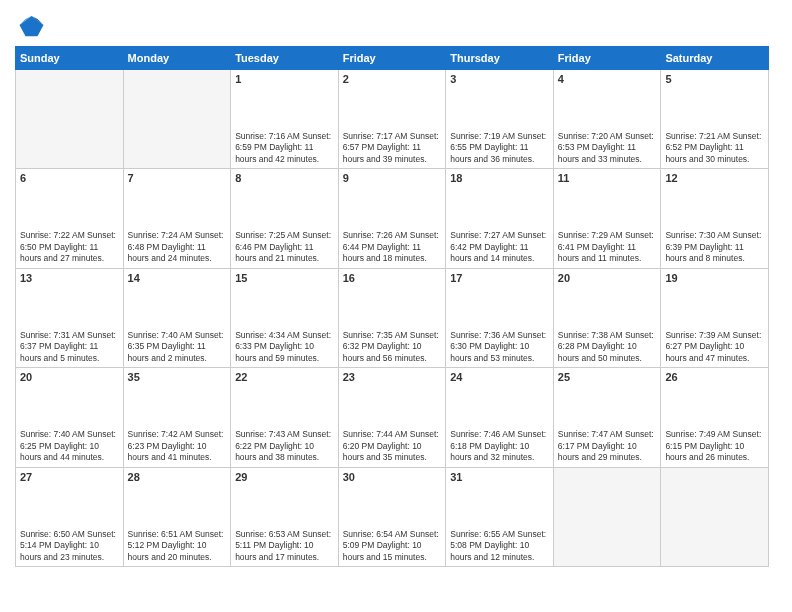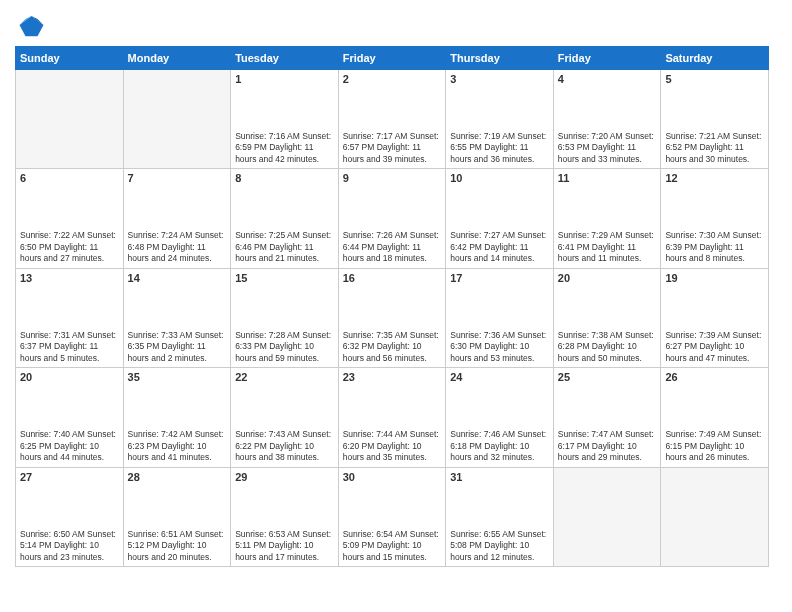--- a/index.html
+++ b/index.html
@@ -178,21 +178,21 @@
 Sunset: 6:46 PM
 Daylight: 11 hours and 21 minutes.</div>
           </td>
           <td>
             <span class="day-num">9</span>
             <div class="day-info">Sunrise: 7:26 AM
 Sunset: 6:44 PM
 Daylight: 11 hours and 18 minutes.</div>
           </td>
           <td>
-            <span class="day-num">10</span>
+            <span class="day-num">18</span>
             <div class="day-info">Sunrise: 7:27 AM
 Sunset: 6:42 PM
 Daylight: 11 hours and 14 minutes.</div>
           </td>
           <td>
             <span class="day-num">11</span>
             <div class="day-info">Sunrise: 7:29 AM
 Sunset: 6:41 PM
 Daylight: 11 hours and 11 minutes.</div>
           </td>
@@ -205,27 +205,27 @@
         </tr>
         <tr>
           <td>
             <span class="day-num">13</span>
             <div class="day-info">Sunrise: 7:31 AM
 Sunset: 6:37 PM
 Daylight: 11 hours and 5 minutes.</div>
           </td>
           <td>
             <span class="day-num">14</span>
-            <div class="day-info">Sunrise: 7:33 AM
+            <div class="day-info">Sunrise: 7:40 AM
 Sunset: 6:35 PM
 Daylight: 11 hours and 2 minutes.</div>
           </td>
           <td>
             <span class="day-num">15</span>
-            <div class="day-info">Sunrise: 7:28 AM
+            <div class="day-info">Sunrise: 4:34 AM
 Sunset: 6:33 PM
 Daylight: 10 hours and 59 minutes.</div>
           </td>
           <td>
             <span class="day-num">16</span>
             <div class="day-info">Sunrise: 7:35 AM
 Sunset: 6:32 PM
 Daylight: 10 hours and 56 minutes.</div>
           </td>
           <td>

